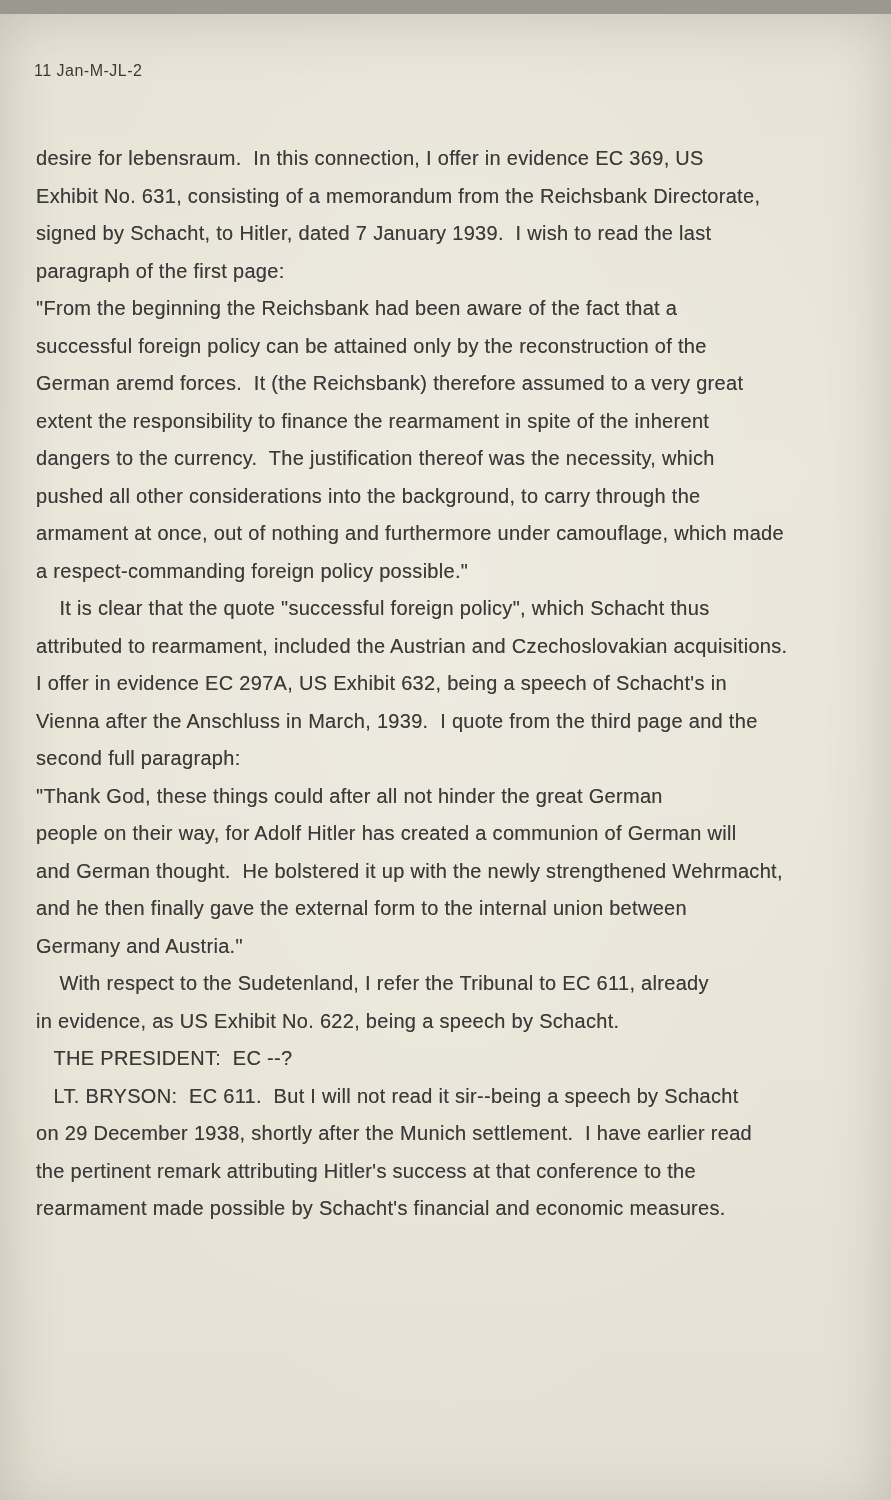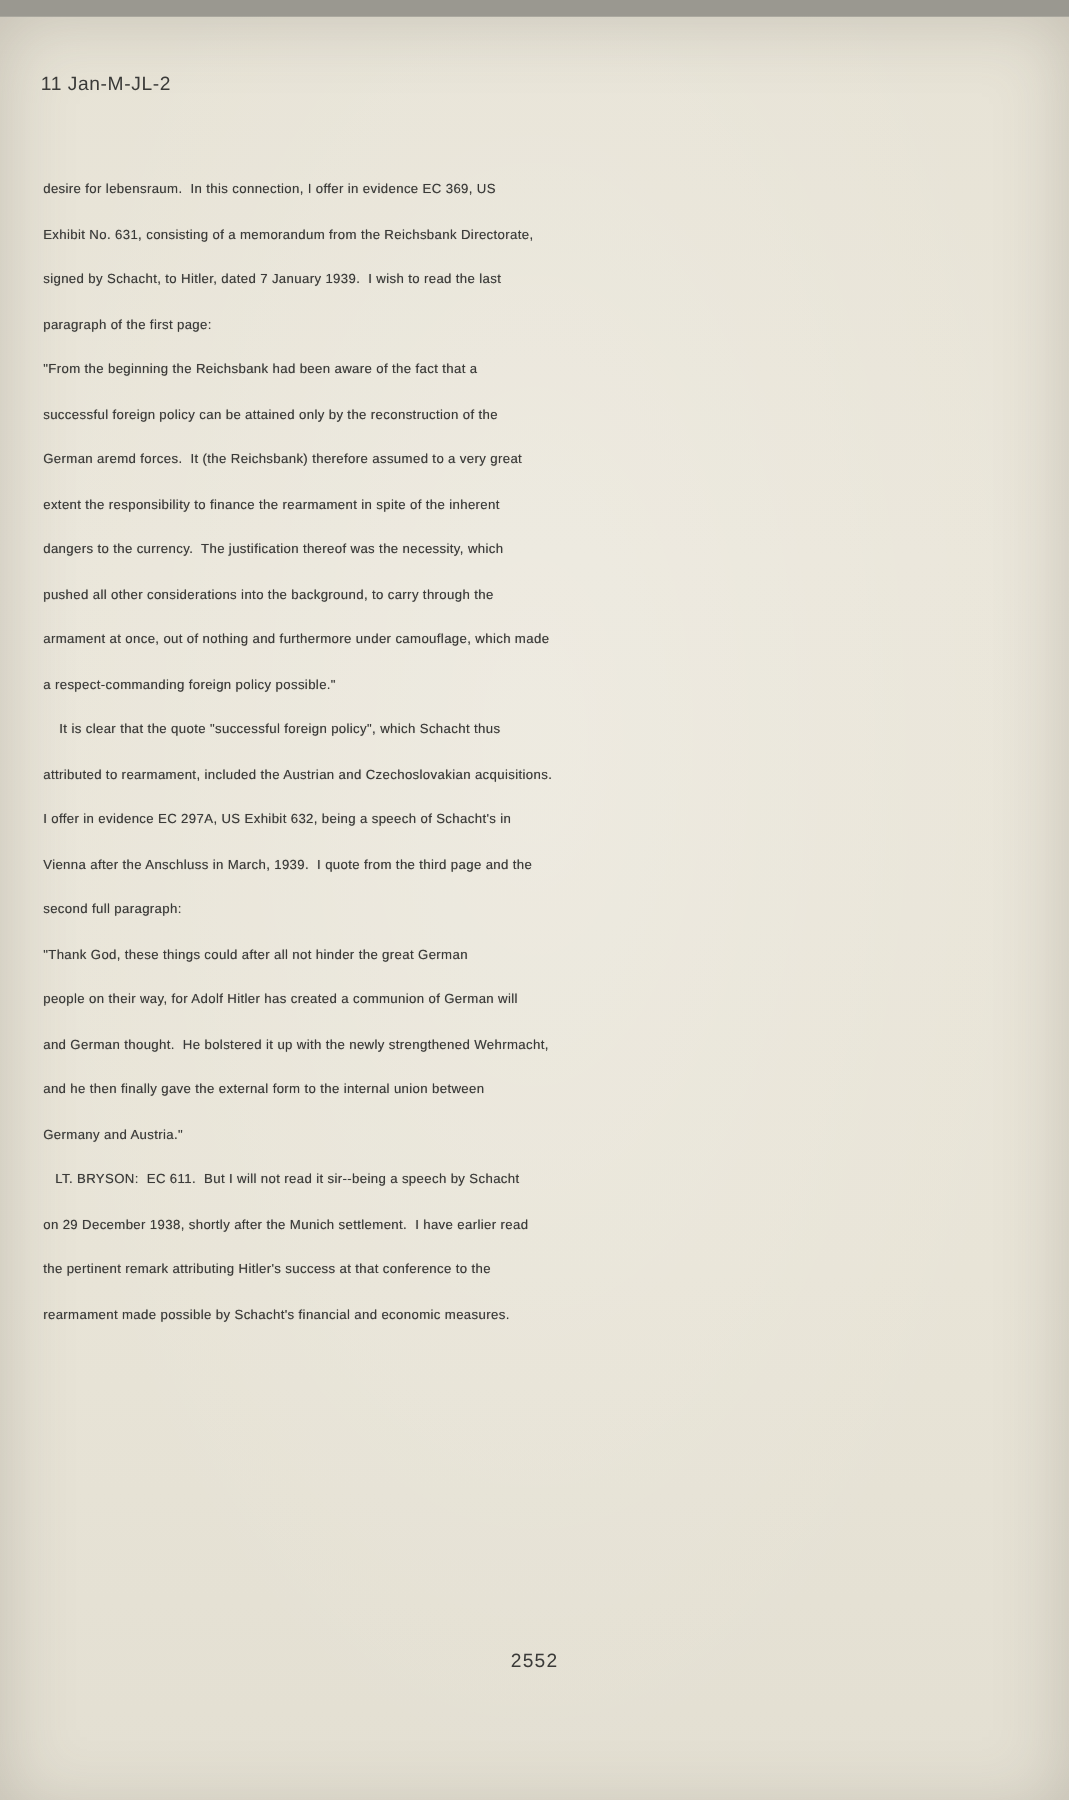--- a/index.html
+++ b/index.html
@@ -26,21 +26,21 @@
     left: 34px;
     font-size: 16px;
     letter-spacing: 0.5px;
     white-space: pre;
   }
   .body-text {
     position: absolute;
     top: 126px;
     left: 36px;
     right: 21px;
-    font-size: 11px;
+    font-size: 20px;
     line-height: 37.5px;
     letter-spacing: 0.3px;
   }
   .para {
     margin: 0;
     white-space: pre-wrap;
     text-shadow: 0 0 0.6px rgba(58,58,56,0.55);
   }
   .page-number {
     position: absolute;
@@ -75,21 +75,23 @@
     <p class="para">    It is clear that the quote "successful foreign policy", which Schacht thus
 attributed to rearmament, included the Austrian and Czechoslovakian acquisitions.
 I offer in evidence EC 297A, US Exhibit 632, being a speech of Schacht's in
 Vienna after the Anschluss in March, 1939.  I quote from the third page and the
 second full paragraph:</p>
     <p class="para">"Thank God, these things could after all not hinder the great German
 people on their way, for Adolf Hitler has created a communion of German will
 and German thought.  He bolstered it up with the newly strengthened Wehrmacht,
 and he then finally gave the external form to the internal union between
 Germany and Austria."</p>
+    <p class="para">    With respect to the Sudetenland, I refer the Tribunal to EC 611, already
+in evidence, as US Exhibit No. 622, being a speech by Schacht.</p>
+    <p class="para">   THE PRESIDENT:  EC --?</p>
     <p class="para">   LT. BRYSON:  EC 611.  But I will not read it sir--being a speech by Schacht
 on 29 December 1938, shortly after the Munich settlement.  I have earlier read
 the pertinent remark attributing Hitler's success at that conference to the
 rearmament made possible by Schacht's financial and economic measures.</p>
   </div>
 
-  <div class="page-number">2552</div>
 
 </div>
 
 </body></html>

